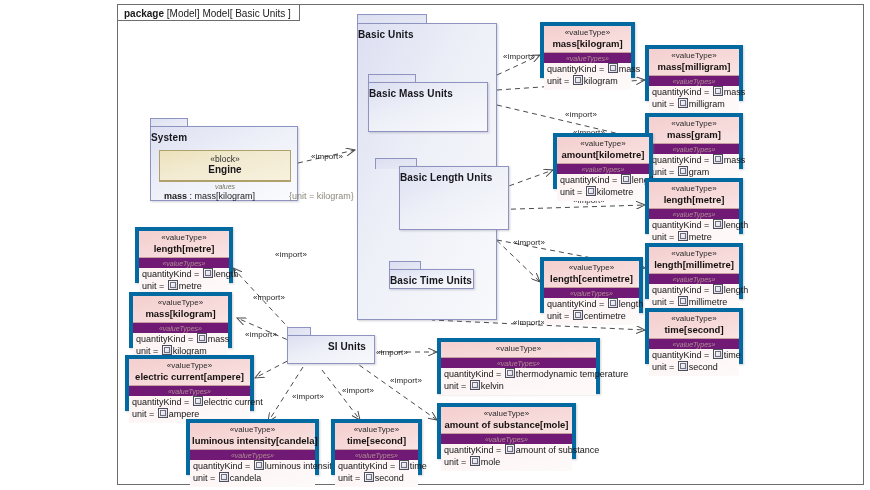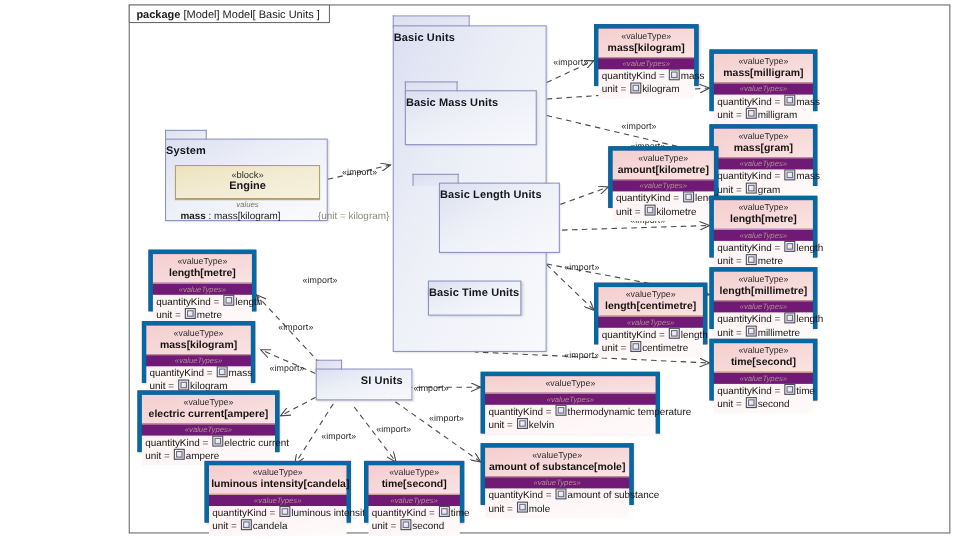--- a/index.html
+++ b/index.html
@@ -281,21 +281,21 @@
   <div class="pkg" style="left:368px; top:82px; width:120px; height:50px;">
     <div class="pkg-title">Basic Mass Units</div>
   </div>
 
   <div class="pkg-tab" style="left:375px; top:158px; width:42px;"></div>
   <div class="pkg" style="left:375px; top:166px; width:110px; height:64px;margin-left:24px;">
     <div class="pkg-title">Basic Length Units</div>
   </div>
 
   <div class="pkg-tab" style="left:389px; top:261px; width:32px;"></div>
-  <div class="pkg" style="left:389px; top:255px; width:85px; height:32px;">
+  <div class="pkg" style="left:389px; top:269px; width:85px; height:20px;">
     <div class="pkg-title">Basic Time Units</div>
   </div>
 
   <div class="pkg-tab" style="left:287px; top:327px; width:24px;"></div>
   <div class="pkg" style="left:287px; top:335px; width:88px; height:29px;padding-left:40px;">
     <div class="pkg-title">SI Units</div>
   </div>
 
   <div class="pkg-tab" style="left:150px; top:118px; width:38px; background:linear-gradient(to bottom right,#dde0f1,#eff1f9);"></div>
   <div class="blockbox" style="left:150px; top:126px; width:148px; height:75px;">

